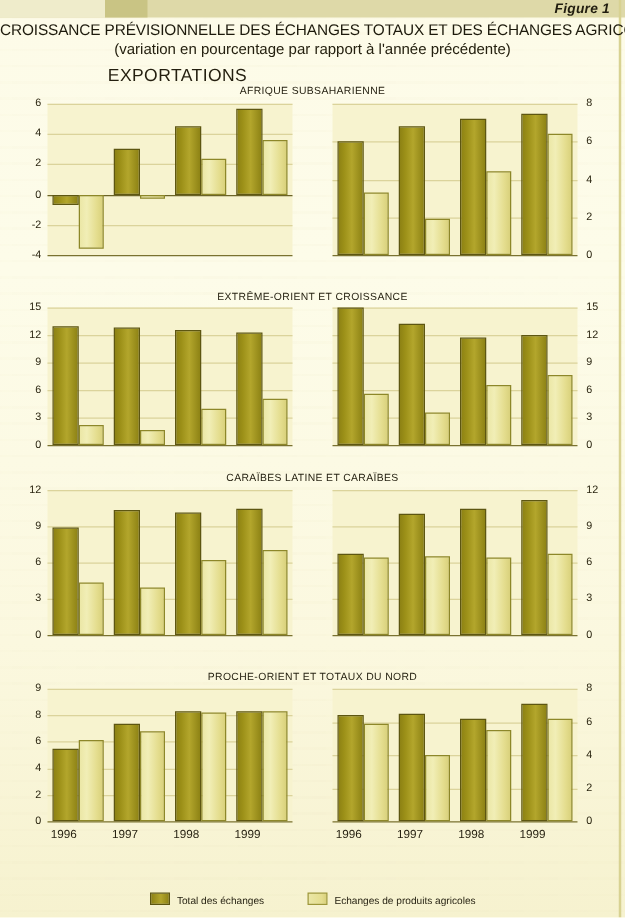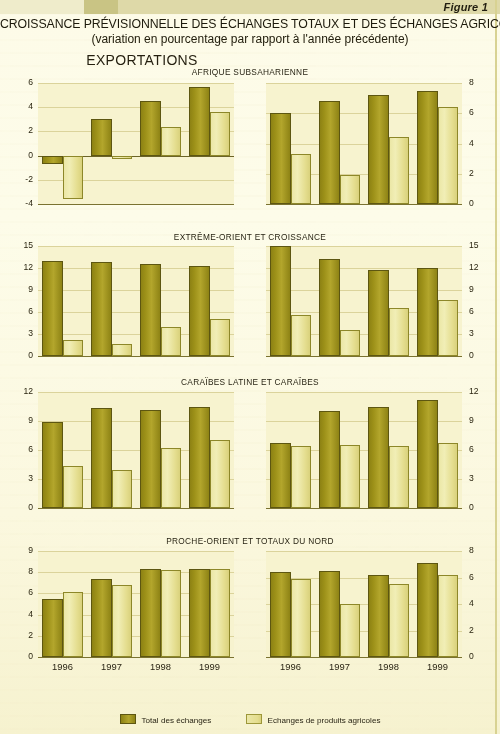--- a/index.html
+++ b/index.html
@@ -148,21 +148,20 @@
     background: linear-gradient(90deg, #ebe7a6 0%, #f1eeb6 30%, #e4dd8e 75%, #d9d17c 100%);
     border: 1px solid #8d8729;
   }
   .bar.total.neg, .bar.agri.neg { }
 
   .year-row { position: absolute; }
   .year {
     position: absolute;
     font-size: 9.4px;
     color: #241f0f;
-    text-align: center;
     width: 44px;
   }
 
   .legend {
     position: absolute;
     top: 714px;
     left: 0; right: 0;
     text-align: center;
     font-size: 8.1px;
     color: #231f0f;

